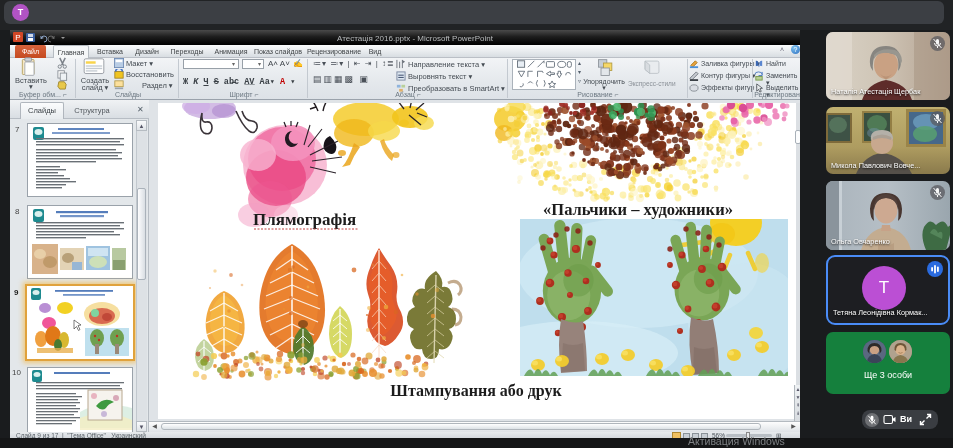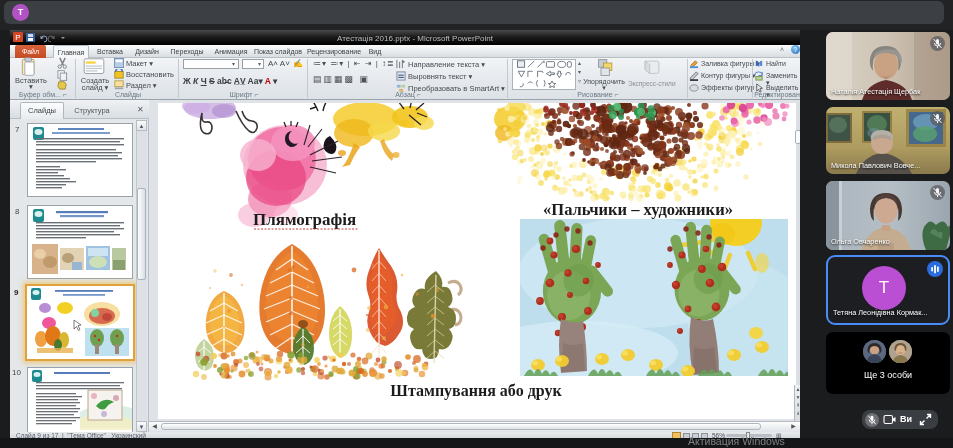--- a/index.html
+++ b/index.html
@@ -111,30 +111,30 @@
   <div class="abs rtxt" style="left:116px;top:29px;">Макет ▾</div>
   <svg class="abs" style="left:104px;top:39px;" width="10" height="10" viewBox="0 0 12 12">
     <rect x="1" y="3" width="10" height="8" fill="#f0c420" stroke="#a08020"></rect>
       <path d="M2 3 a4 4 0 0 1 8 0" fill="none" stroke="#4472c4" stroke-width="2"></path>
   </svg>
   <div class="abs rtxt" style="left:116px;top:40px;">Восстановить</div>
   <svg class="abs" style="left:104px;top:50px;" width="10" height="10" viewBox="0 0 12 12">
     <rect x="1" y="1" width="10" height="7" fill="#fce09c" stroke="#b0984a"></rect>
       <rect x="1" y="9" width="10" height="2" fill="#9aa4ae"></rect>
   </svg>
-  <div class="abs rtxt" style="left:116px;top:51px;">Раздел ▾</div>
+  <div class="abs rtxt" style="left:132px;top:51px;">Раздел ▾</div>
   <div class="abs gsep" style="left:168px;"></div>
 
   <div class="abs" style="left:173px;top:29px;width:56px;height:10px;background:#fff;border:1px solid #98a0a8;"></div>
   <div class="abs" style="left:222px;top:30px;font-size:6px;color:#666;">▾</div>
   <div class="abs" style="left:232px;top:29px;width:22px;height:10px;background:#fff;border:1px solid #98a0a8;"></div>
   <div class="abs" style="left:248px;top:30px;font-size:6px;color:#666;">▾</div>
   <div class="abs rtxt" style="left:258px;top:29px;font-size:8px;color:#3e444a;">A˄ A˅</div>
   <div class="abs rtxt" style="left:283px;top:29px;font-size:8px;color:#8a60a0;">✍</div>
-  <div class="abs" style="left:173px;top:46px;font-size:8.5px;color:#3a4046;font-family:Liberation Sans, sans-serif;font-weight:bold;">Ж <i>К</i> <u>Ч</u> <s>S</s> ab̶c A̲V̲ Aa▾ <span style="color:#c00000;">A</span> ▾</div>
+  <div class="abs" style="left:173px;top:46px;font-size:8.5px;color:#3a4046;font-family:Liberation Mono, monospace;font-weight:bold;">Ж <i>К</i> <u>Ч</u> <s>S</s> ab̶c A̲V̲ Aa▾ <span style="color:#c00000;">A</span> ▾</div>
   <div class="abs gsep" style="left:297px;"></div>
 
   <div class="abs" style="left:303px;top:29px;font-size:8px;color:#4a5058;letter-spacing:1px;">≔▾ ≕▾ | ⇤ ⇥ | ↕≣</div>
   <div class="abs" style="left:303px;top:44px;font-size:9px;color:#4a5058;letter-spacing:2px;">▤▥▦▩ ▣</div>
   <svg class="abs" style="left:386px;top:29px;" width="10" height="10" viewBox="0 0 11 11">
       <path d="M1 10 V1 M4 10 V3 M7 10 V1" stroke="#6a7078" fill="none"></path>
       <path d="M7 1 l3 2 -3 2" fill="#6a7078"></path>
     </svg>
   <div class="abs rtxt" style="left:398px;top:30px;">Направление текста ▾</div>
   <svg class="abs" style="left:386px;top:41px;" width="10" height="10" viewBox="0 0 11 11">
@@ -1593,21 +1593,21 @@
     <svg width="16" height="16" viewBox="0 0 16 16">
         <g fill="#fff">
           <rect x="4.2" y="6" width="1.8" height="4.5" rx=".9"></rect>
           <rect x="7.1" y="4" width="1.8" height="8.5" rx=".9"></rect>
           <rect x="10" y="5.5" width="1.8" height="5.5" rx=".9"></rect>
         </g>
       </svg>
   </div>
 </div>
 
-<div class="abs tile" style="top:332px;height:62px;background:#000000;">
+<div class="abs tile" style="top:332px;height:62px;background:#15803d;">
   <div class="abs" style="left:37px;top:8px;width:23px;height:23px;border-radius:50%;overflow:hidden;background:#44506a;">
     <svg width="23" height="23" viewBox="0 0 23 23">
         <rect width="23" height="23" fill="#5a6880"></rect>
         <ellipse cx="11.5" cy="9" rx="5" ry="5.5" fill="#caa184"></ellipse>
         <path d="M11.5 3 q7 0 7 8 l-2 3 q1 -8 -5 -8 q-6 0 -5 8 l-2 -3 q0 -8 7 -8" fill="#2e2a28"></path>
         <path d="M11.5 14 q-7 1 -8 9 l16 0 q-1 -8 -8 -9" fill="#3a4458"></path>
       </svg>
   </div>
   <div class="abs" style="left:63px;top:8px;width:23px;height:23px;border-radius:50%;overflow:hidden;background:#8a7a68;">
     <svg width="23" height="23" viewBox="0 0 23 23">

